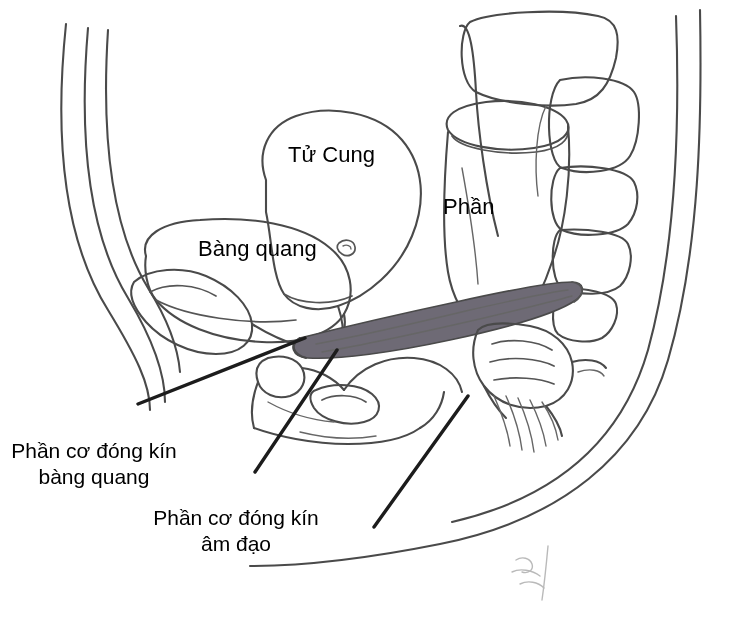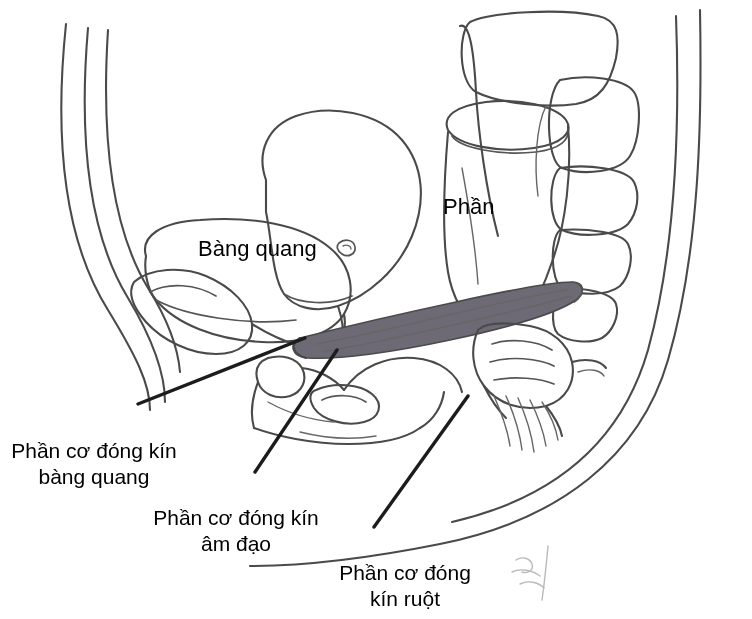--- a/index.html
+++ b/index.html
@@ -153,27 +153,26 @@
       <path class="sx" stroke="#777" d="M 548 546 C 546 568 544 586 542 600"></path>
     </g>
 
     <g>
       <line class="pt" x1="305" y1="338" x2="138" y2="404"></line>
       <line class="pt" x1="337" y1="350" x2="255" y2="472"></line>
       <line class="pt" x1="468" y1="396" x2="374" y2="527"></line>
     </g>
   </svg>
 
+  <div class="lbl organ left" id="lbl-uterus">Tử Cung</div>
 
   <div class="lbl organ left" id="lbl-bladder">Bàng quang</div>
 
   <div class="lbl organ left" id="lbl-bowel">Phần</div>
 
   <div class="lbl center" id="lbl-sph-bladder">Phần cơ đóng kín
 bàng quang</div>
 
   <div class="lbl center" id="lbl-sph-vagina">Phần cơ đóng kín
 âm đạo</div>
 
-  <div class="lbl center" id="lbl-sph-bowel">Phần cơ đóng
-kín ruột</div>
 
 </div>
 
 </body></html>

